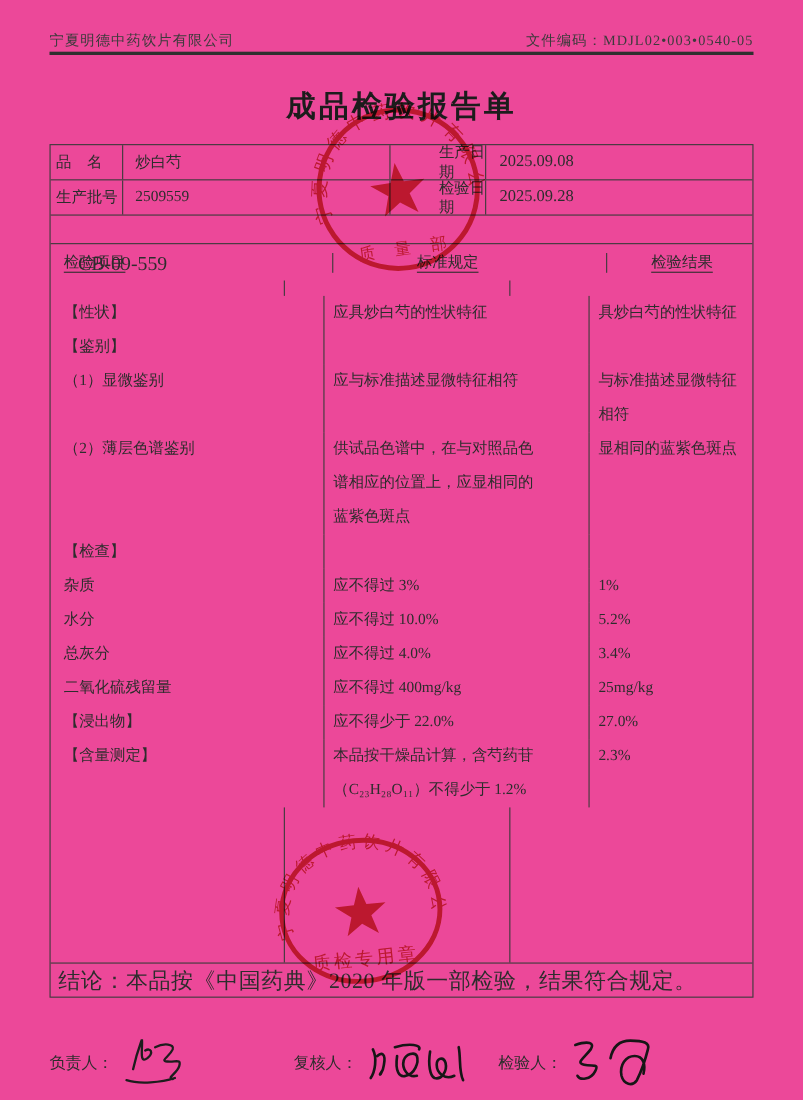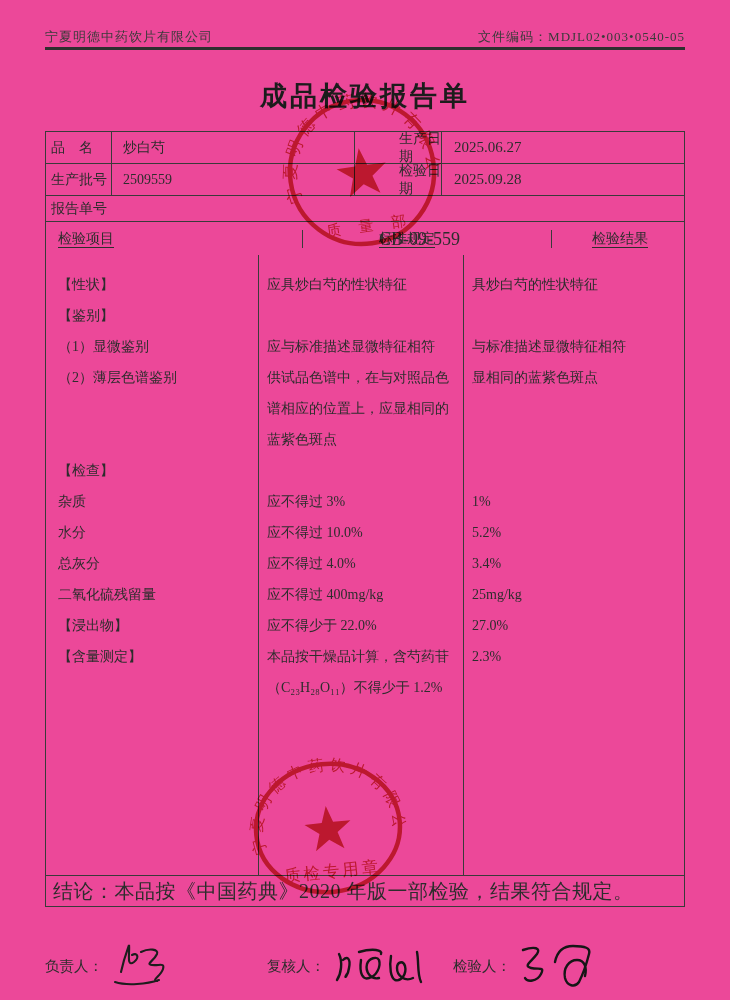--- a/index.html
+++ b/index.html
@@ -28,21 +28,21 @@
   .g-row{display:flex;flex:0 0 auto;}
   .g-row>div{box-sizing:border-box;}
   .g-c1{flex:0 0 212px;padding-left:12px;}
   .g-c2{flex:0 0 205px;border-left:1.2px solid #3a3a3a;padding:0 4px 0 8px;}
   .g-c3{flex:1 1 auto;border-left:1.2px solid #3a3a3a;padding:0 4px 0 8px;}
   .g-head{height:33px;align-items:center;}
   .g-head .g-c1 span,.g-head .g-c2 span,.g-head .g-c3 span{text-decoration:underline;text-underline-offset:4px;}
   .g-head .g-c2,.g-head .g-c3{display:flex;justify-content:center;align-items:center;margin-left:44px;}
   .g-head .g-c1{display:flex;align-items:center;}
   .g-sp{height:14px;}
-  .g-line{min-height:31px;line-height:31px;}
+  .g-line{min-height:31px;line-height:31px;gap:36px;}
   .g-line .g-c2,.g-line .g-c3{line-height:31px;}
   .g-fill{flex:1 1 auto;}
   .concl{border-top:1.2px solid #3a3a3a;height:31px;display:flex;align-items:center;padding-left:7px;box-sizing:border-box;font-size:20px;letter-spacing:0.5px;}
   
   .sigs{position:absolute;left:45px;top:938px;width:660px;height:60px;font-size:14.5px;}
   .sig-g{position:absolute;top:4px;white-space:nowrap;}
   .sig-g svg{vertical-align:middle;margin-left:4px;transform:translateY(-4px);}
   
   .stamp{position:absolute;mix-blend-mode:multiply;opacity:0.87;}
   .stamp svg text{font-family:"Liberation Serif",serif;}
@@ -59,30 +59,29 @@
   <div class="hdr-rule"></div>
 
   <h1 class="title">成品检验报告单</h1>
 
   <div class="tbl">
 
     <div class="info-row h32">
       <div class="c-l1">品　名</div>
       <div class="c-v1">炒白芍</div>
       <div class="c-l2">生产日期</div>
-      <div class="c-v2">2025.06.27</div>
+      <div class="c-v2">2025.09.08</div>
     </div>
     <div class="info-row h32">
       <div class="c-l1">生产批号</div>
       <div class="c-v1">2509559</div>
       <div class="c-l2">检验日期</div>
       <div class="c-v2">2025.09.28</div>
     </div>
     <div class="info-row h26">
-      <div class="rn-l" style="display:flex;align-items:center;">报告单号</div>
       <div class="rn-v" style="display:flex;align-items:center;">CB-09-559</div>
     </div>
 
     <div class="grid">
       <div class="g-row g-head">
         <div class="g-c1">
             <span>检验项目</span>
           </div>
         <div class="g-c2">
             <span>标准规定</span>

